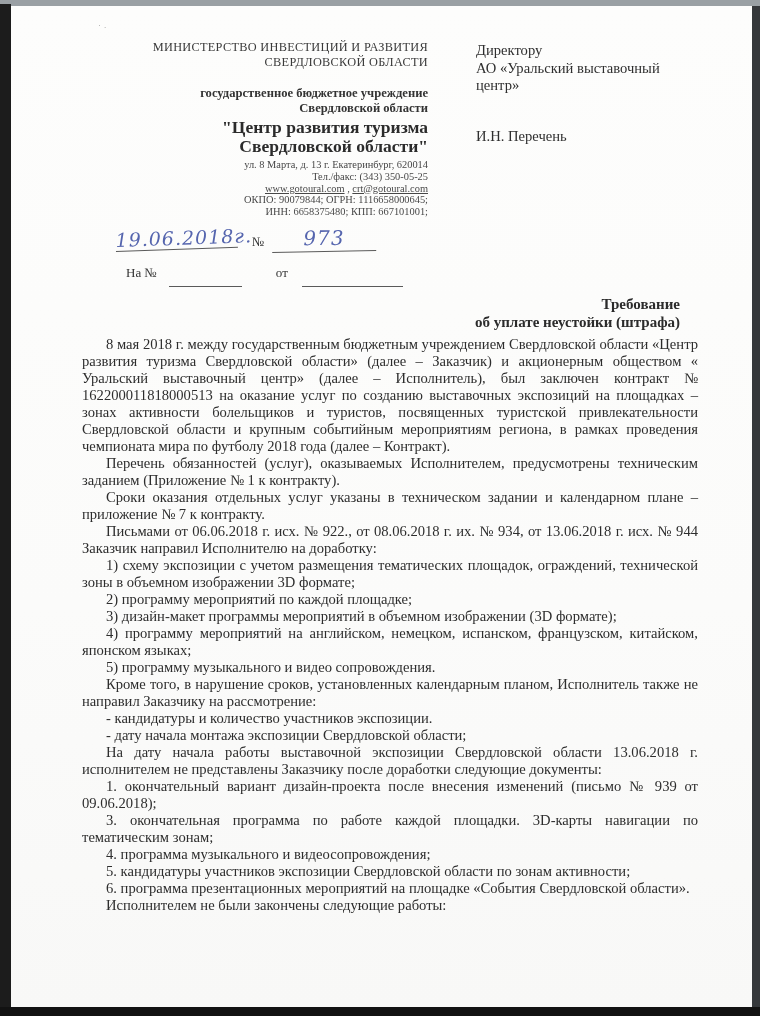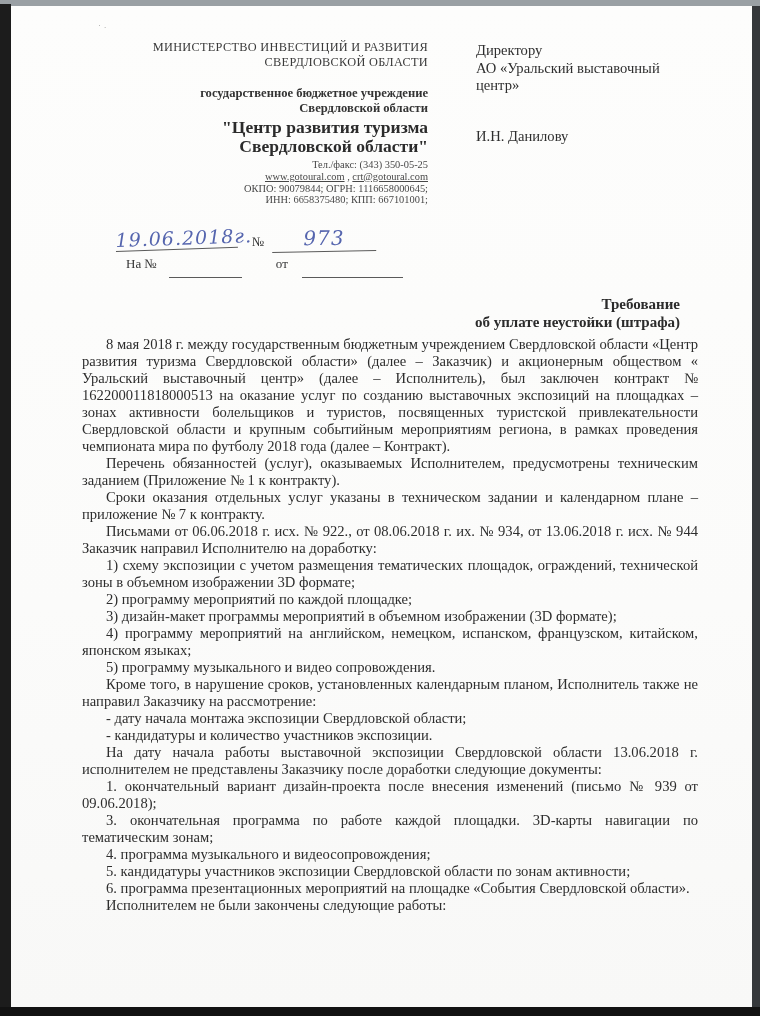--- a/index.html
+++ b/index.html
@@ -56,21 +56,21 @@
   .date-cell{
     width:122px;border-bottom:1px solid #5a5a5a;text-align:left;
     font-size:19px;transform:rotate(-2deg);transform-origin:left bottom;
     padding-bottom:0px;white-space:nowrap;
   }
   .num-label{margin-left:14px;padding-bottom:2px;}
   .num-cell{
     width:104px;margin-left:8px;border-bottom:1px solid #5a5a5a;text-align:center;
     font-size:20px;transform:rotate(-1deg);padding-bottom:1px;
   }
-  .req-row2{display:flex;align-items:flex-start;margin-top:4px;}
+  .req-row2{display:flex;align-items:flex-start;margin-top:13px;}
   .onnum-label{padding-left:10px;}
   .blank1{width:73px;border-bottom:1px solid #5a5a5a;height:17px;margin-left:12px;transform:translateY(4px);}
   .from-label{margin-left:34px;}
   .blank2{width:101px;border-bottom:1px solid #5a5a5a;height:17px;margin-left:14px;transform:translateY(4px);}
 
   
   .doc-title{
     position:absolute;left:80px;top:296px;width:600px;text-align:right;
     font-weight:700;font-size:15px;line-height:17.5px;white-space:pre-line;color:#2b2b2b;
   }
@@ -94,31 +94,32 @@
 <div class="artifact">·.</div>
 
 <div class="lh">
   <div class="ministry">МИНИСТЕРСТВО ИНВЕСТИЦИЙ И РАЗВИТИЯ
 СВЕРДЛОВСКОЙ ОБЛАСТИ</div>
   <div class="org-type">государственное бюджетное учреждение
 Свердловской области</div>
   <div class="org-name">"Центр развития туризма
 Свердловской области"</div>
   <div class="addr">
+    <div>ул. 8 Марта, д. 13 г. Екатеринбург, 620014</div>
     <div>Тел./факс: (343) 350-05-25</div>
     <div><span class="u">www.gotoural.com</span><span> ,  </span><span class="u">crt@gotoural.com</span></div>
     <div>ОКПО: 90079844;  ОГРН: 1116658000645;</div>
     <div>ИНН: 6658375480; КПП: 667101001;</div>
   </div>
 </div>
 
 <div class="addressee">
   <div style="white-space:pre-line;">Директору
 АО «Уральский выставочный центр»</div>
-  <div class="to-name">И.Н. Данилову</div>
+  <div class="to-name">И.Н. Перечень</div>
 </div>
 
 <div class="req">
   <div class="req-row1">
     <span class="hand date-cell">19.06.2018г.</span>
     <span class="num-label">№</span>
     <span class="hand num-cell">973</span>
   </div>
   <div class="req-row2">
     <span class="onnum-label">На №</span>
@@ -135,22 +136,22 @@
   <p>8 мая 2018 г. между государственным бюджетным учреждением Свердловской области «Центр развития туризма Свердловской области» (далее – Заказчик) и акционерным обществом « Уральский выставочный центр» (далее – Исполнитель), был заключен контракт № 162200011818000513 на оказание услуг по созданию выставочных экспозиций на площадках – зонах активности болельщиков и туристов, посвященных туристской привлекательности Свердловской области и крупным событийным мероприятиям региона, в рамках проведения чемпионата мира по футболу 2018 года (далее – Контракт).</p>
   <p>Перечень обязанностей (услуг), оказываемых Исполнителем, предусмотрены техническим заданием  (Приложение № 1 к контракту).</p>
   <p>Сроки оказания отдельных услуг указаны в техническом задании и календарном плане – приложение № 7 к контракту.</p>
   <p>Письмами  от 06.06.2018 г. исх. № 922., от 08.06.2018 г. их. № 934,  от 13.06.2018 г. исх. № 944  Заказчик направил Исполнителю на доработку:</p>
   <p>1)  схему экспозиции с учетом размещения тематических площадок, ограждений, технической зоны в объемном изображении 3D формате;</p>
   <p>2)  программу мероприятий по каждой  площадке;</p>
   <p>3)  дизайн-макет программы мероприятий в объемном изображении (3D формате);</p>
   <p>4)  программу мероприятий на английском, немецком, испанском, французском, китайском, японском языках;</p>
   <p>5)  программу музыкального и видео сопровождения.</p>
   <p>Кроме того, в нарушение сроков, установленных календарным планом, Исполнитель также не направил Заказчику на рассмотрение:</p>
+  <p>- кандидатуры и количество участников экспозиции.</p>
   <p>- дату начала монтажа экспозиции Свердловской области;</p>
-  <p>- кандидатуры и количество участников экспозиции.</p>
   <p>На дату начала работы выставочной экспозиции Свердловской области 13.06.2018 г. исполнителем не представлены Заказчику после доработки следующие документы:</p>
   <p>1.  окончательный вариант дизайн-проекта после внесения изменений (письмо № 939 от 09.06.2018);</p>
   <p>3.  окончательная программа по работе каждой площадки. 3D-карты навигации по тематическим зонам;</p>
   <p>4.  программа музыкального и видеосопровождения;</p>
   <p>5.  кандидатуры участников экспозиции Свердловской области по зонам активности;</p>
   <p>6.  программа презентационных мероприятий на площадке «События Свердловской области».</p>
   <p>Исполнителем не были закончены следующие работы:</p>
 </div>
 
 </body></html>

